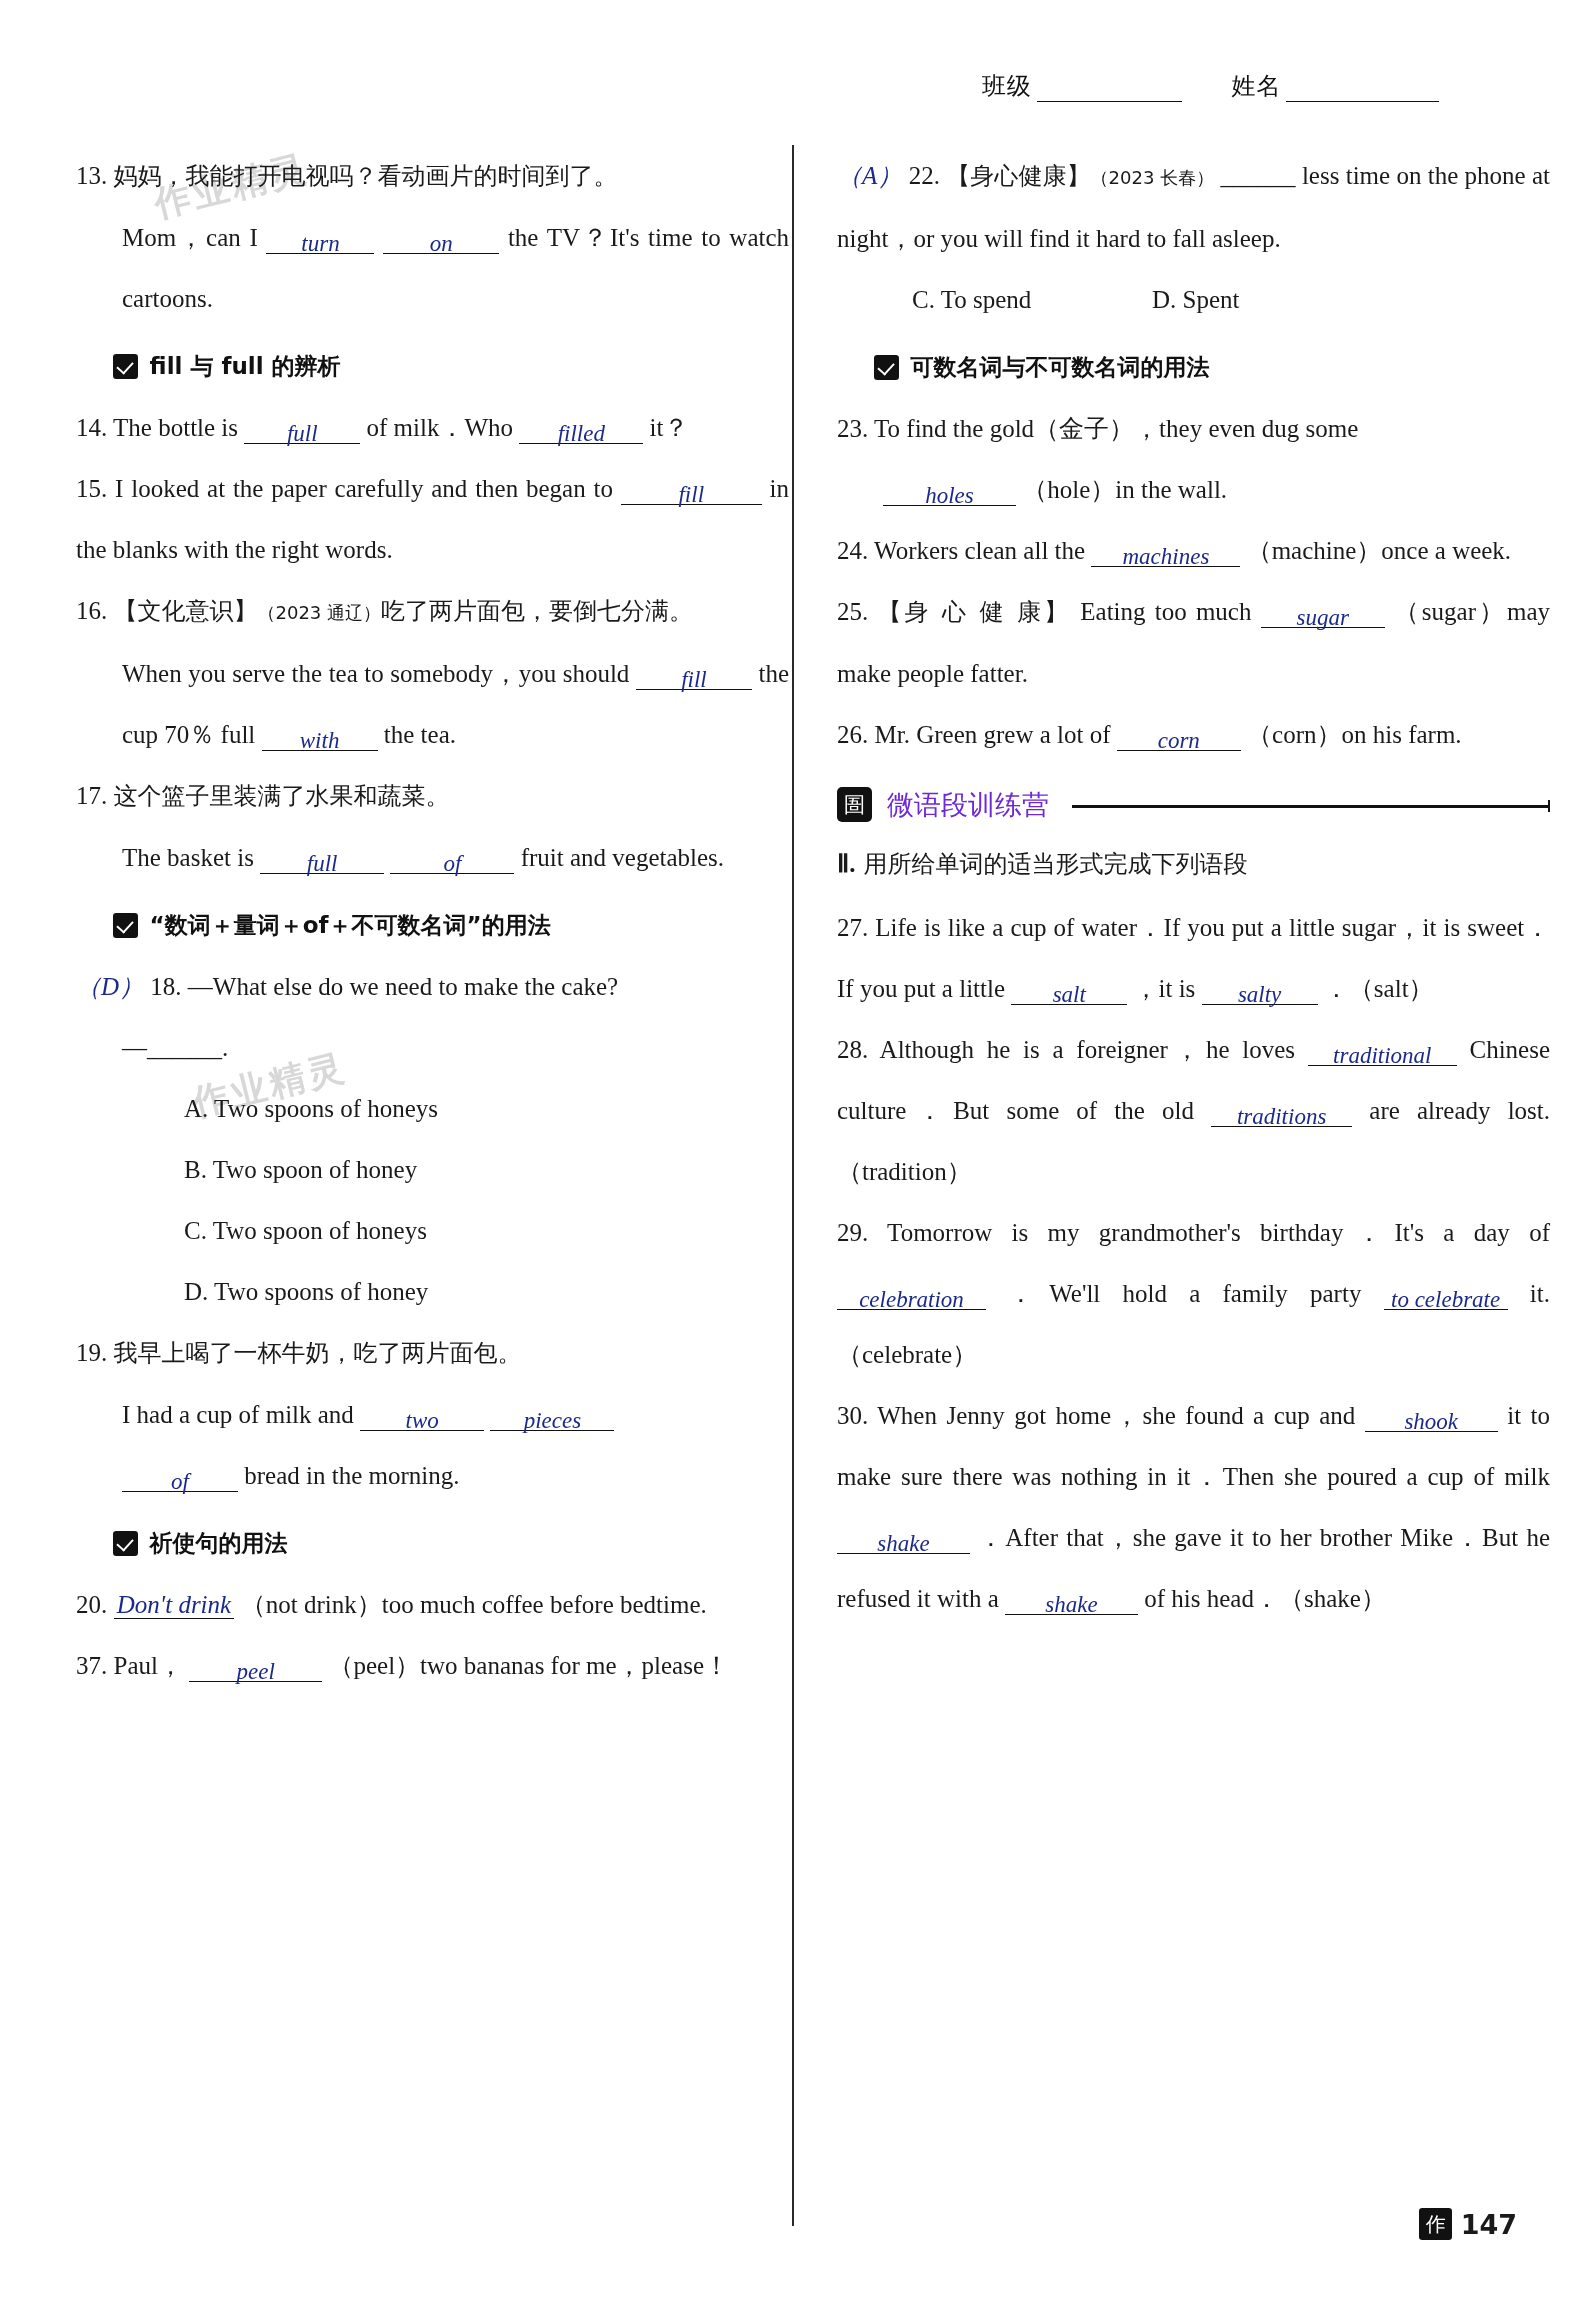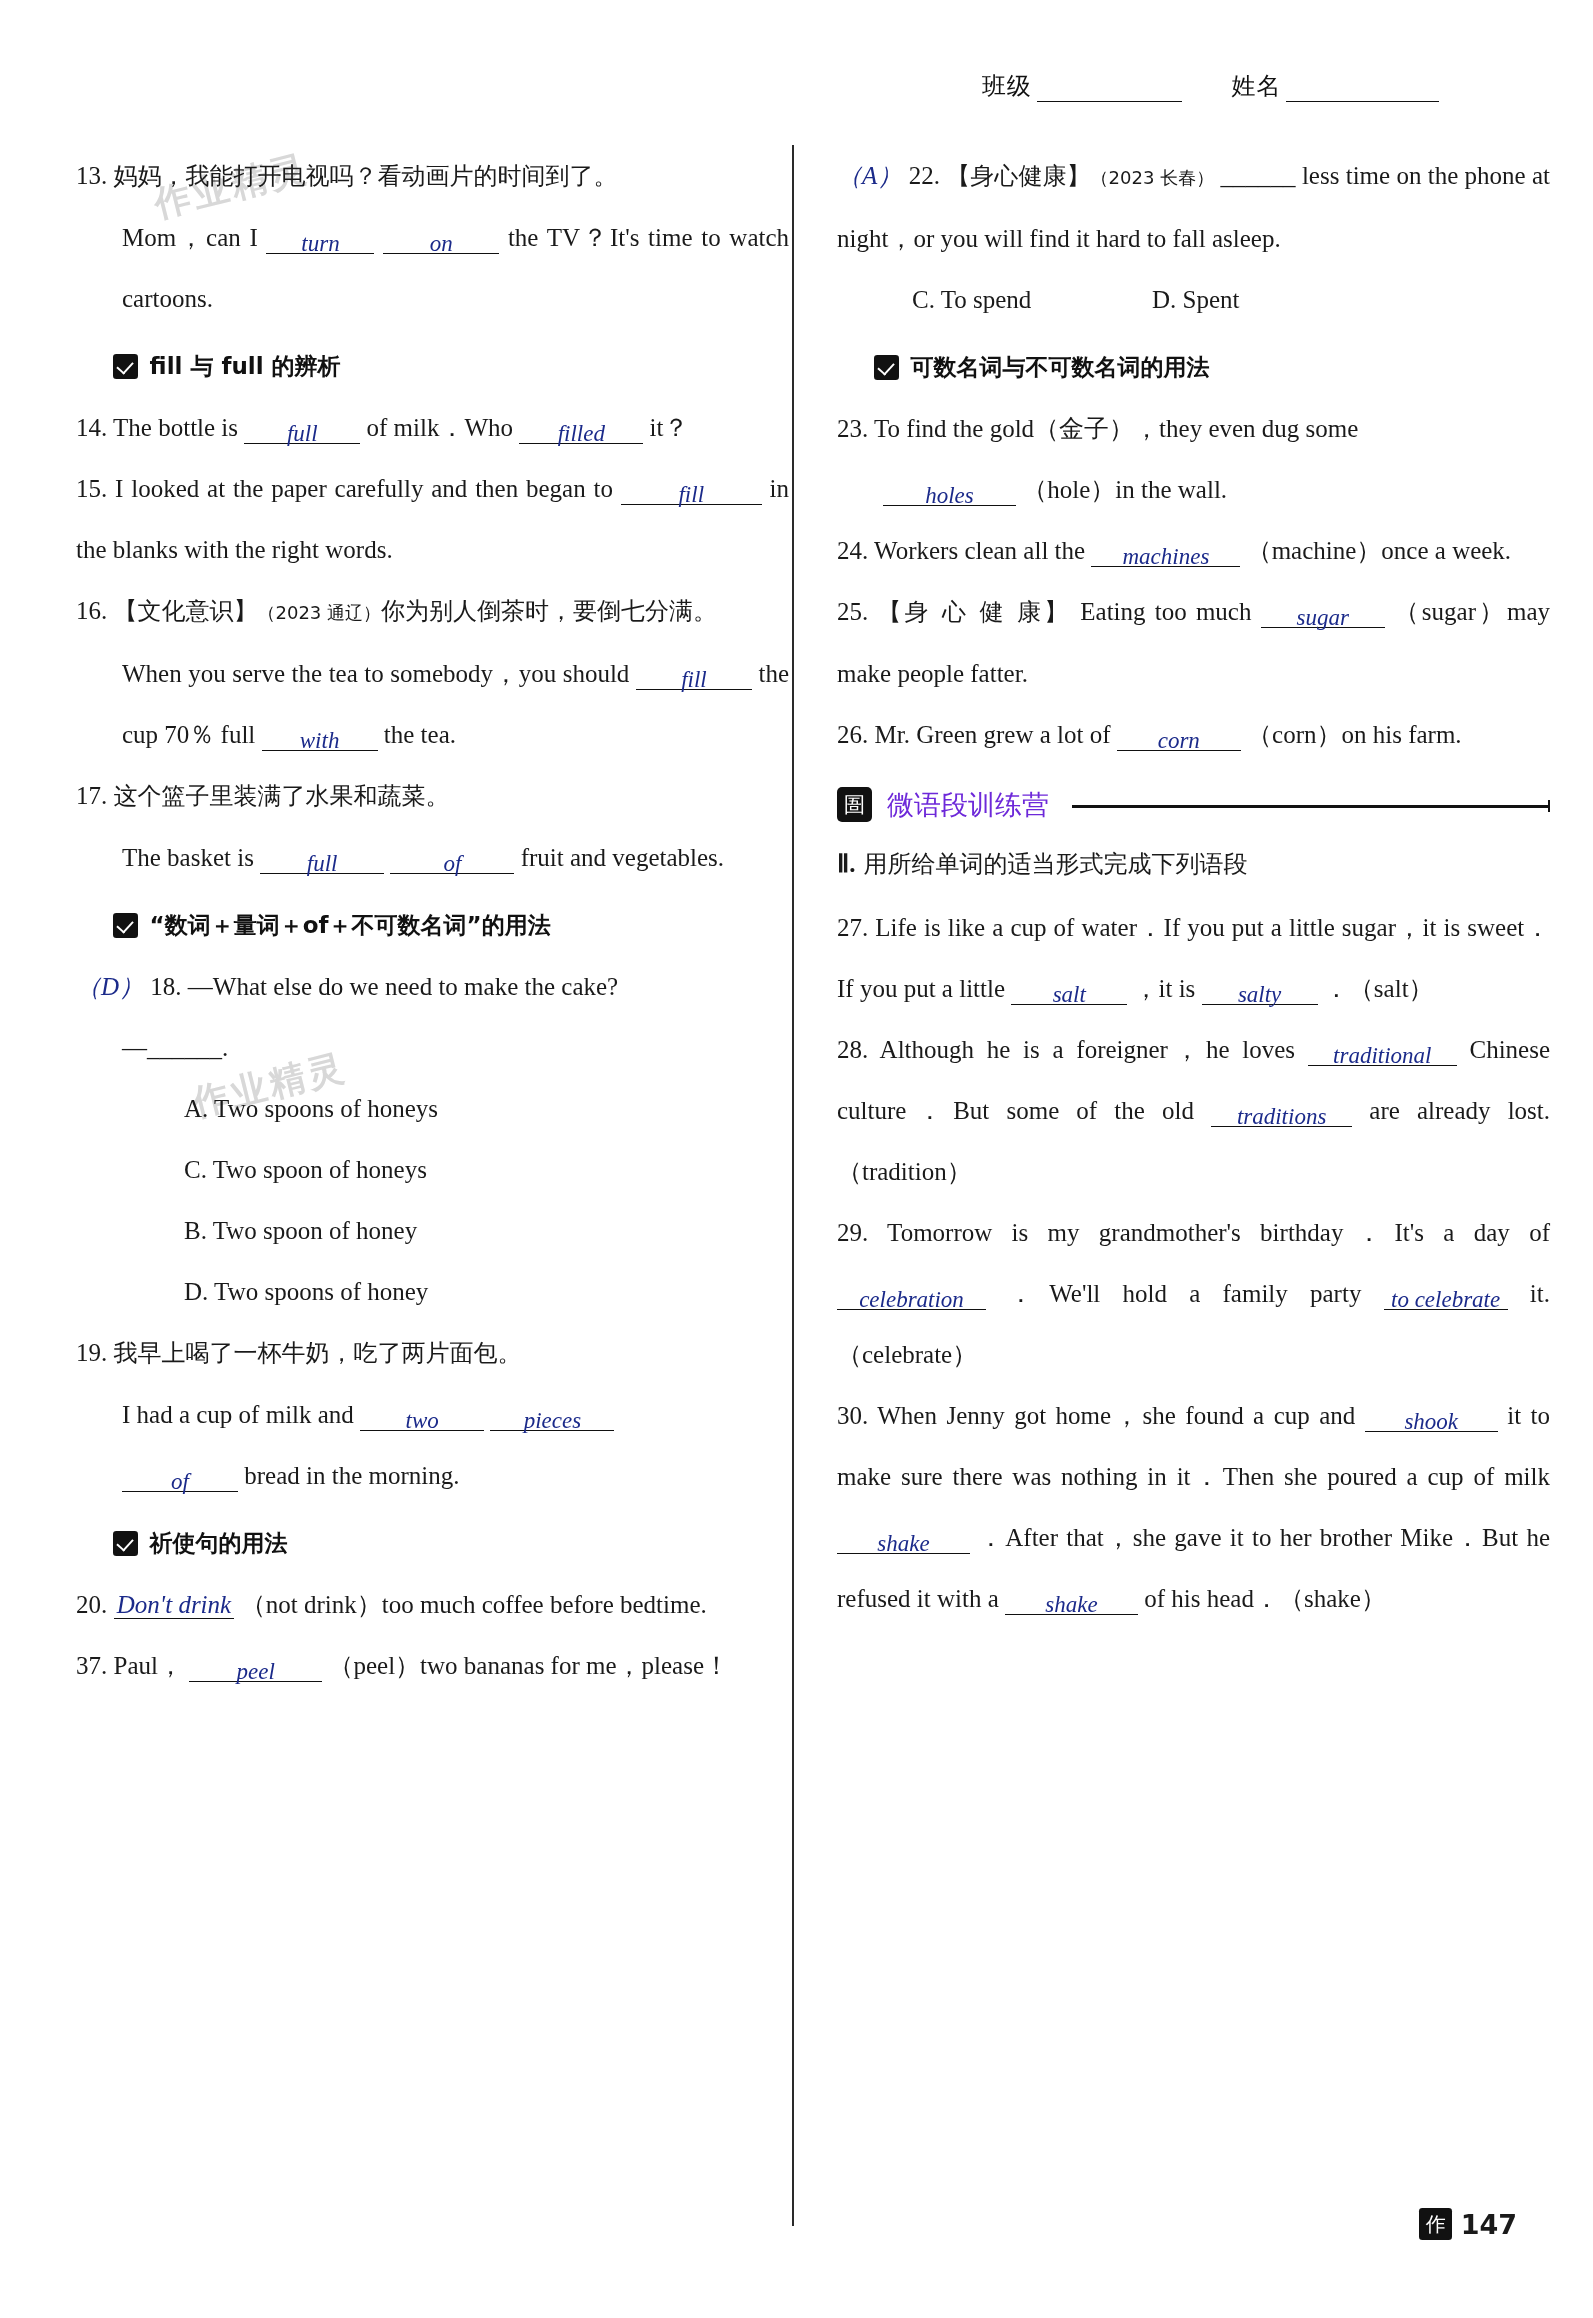--- a/index.html
+++ b/index.html
@@ -192,21 +192,21 @@
 
     <div class="q">
       <span>15.</span>
       <span>I looked at the paper carefully and then began to</span>
       <span class="blank w170"><span class="ans">fill</span></span>
       <span>in the blanks with the right words.</span>
     </div>
 
     <div class="q">
       <span>16.</span>
-      <span class="cn">【文化意识】</span><span class="cn-small">（2023 通辽）</span><span class="cn">你为别人倒茶时，要倒七分满。</span>
+      <span class="cn">【文化意识】</span><span class="cn-small">（2023 通辽）</span><span class="cn">吃了两片面包，要倒七分满。</span>
     </div>
     <div class="q indent">
       <span>When you serve the tea to somebody，you should</span>
       <span class="blank w140"><span class="ans">fill</span></span>
       <span>the cup 70％ full</span>
       <span class="blank w140"><span class="ans">with</span></span>
       <span>the tea.</span>
     </div>
 
     <div class="q">
@@ -227,22 +227,22 @@
 
     <div class="q">
       <span class="paren-ans">（D）</span>
       <span>18.</span>
       <span>—What else do we need to make the cake?</span>
     </div>
     <div class="q indent">
       <span>—______.</span>
     </div>
     <div class="q" style="padding-left:108px"><span>A. Two spoons of honeys</span></div>
+    <div class="q" style="padding-left:108px"><span>B. Two spoon of honey</span></div>
     <div class="q" style="padding-left:108px"><span>C. Two spoon of honeys</span></div>
-    <div class="q" style="padding-left:108px"><span>B. Two spoon of honey</span></div>
     <div class="q" style="padding-left:108px"><span>D. Two spoons of honey</span></div>
 
     <div class="q">
       <span>19.</span>
       <span class="cn">我早上喝了一杯牛奶，吃了两片面包。</span>
     </div>
     <div class="q indent">
       <span>I had a cup of milk and</span>
       <span class="blank w150"><span class="ans">two</span></span>
       <span class="blank w150"><span class="ans">pieces</span></span>

